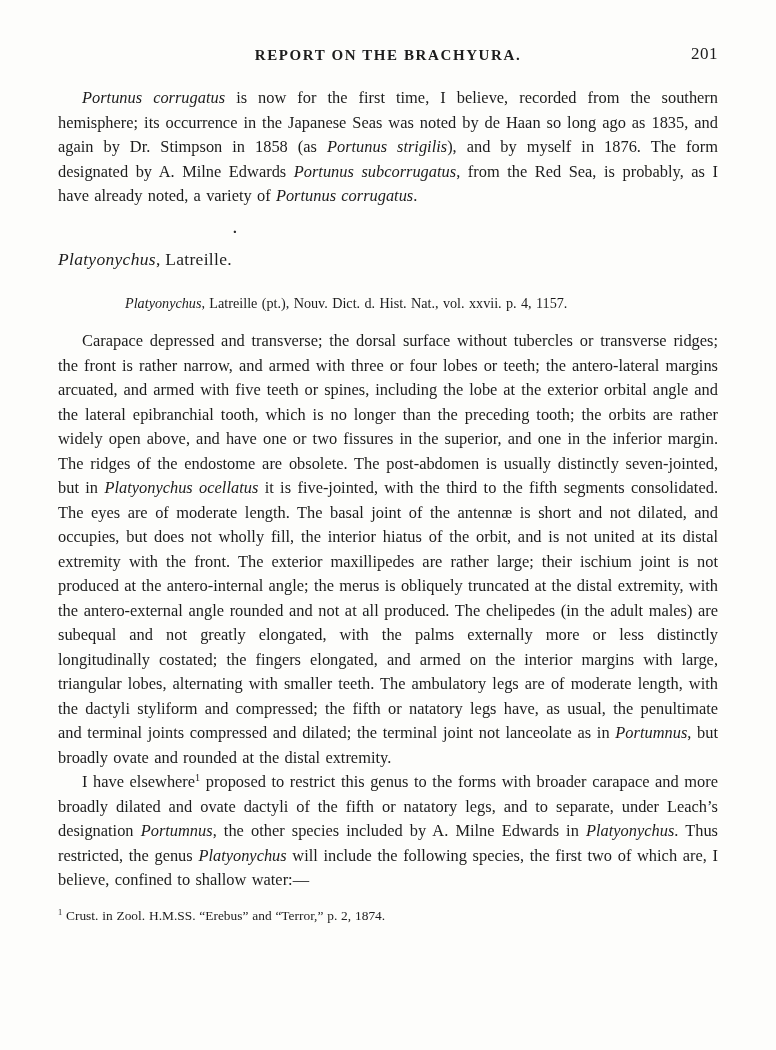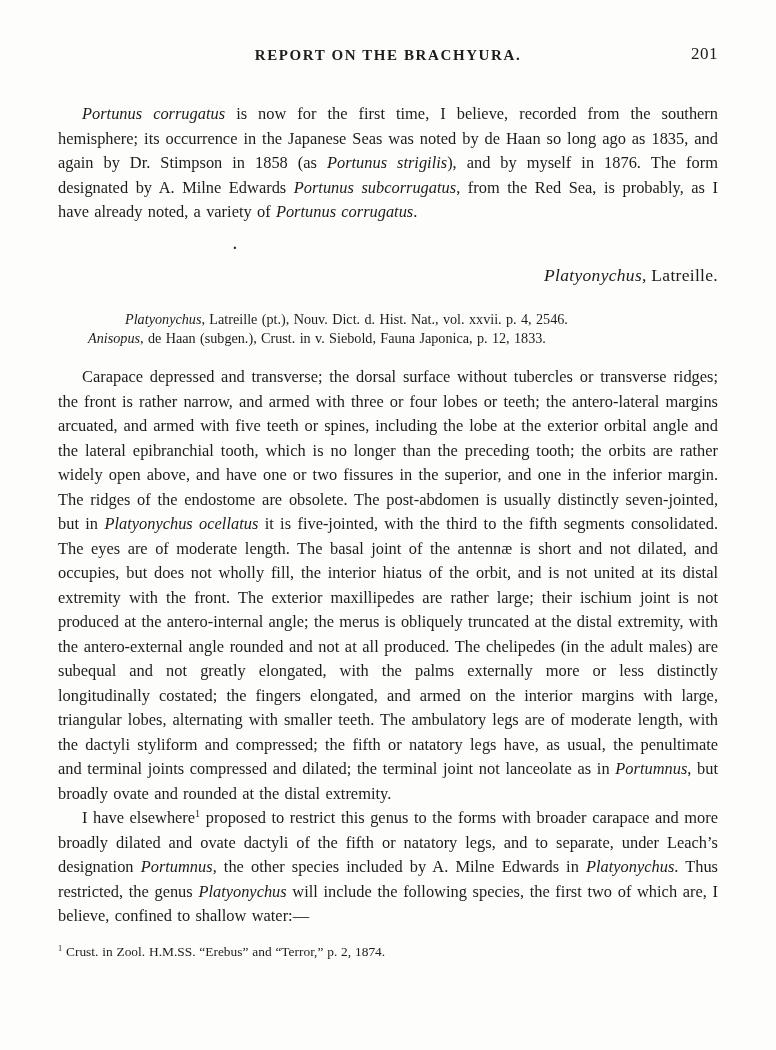--- a/index.html
+++ b/index.html
@@ -30,21 +30,21 @@
   .page-number {
     position: absolute;
     right: 0;
     top: -2px;
     font-size: 17px;
     letter-spacing: 0.5px;
     margin-left: 38px;
   }
   .content {
     position: absolute;
-    top: 102px;
+    top: 86px;
     left: 58px;
     width: 660px;
   }
   .body-par {
     font-size: 16.4px;
     line-height: 24.5px;
     text-align: justify;
     text-indent: 24px;
     word-spacing: 1.2px;
   }
@@ -54,21 +54,21 @@
     position: absolute;
     left: 175px;
     top: 134px;
     font-size: 15px;
     font-weight: bold;
     color: #2a2a2a;
   }
   .section-heading {
     font-size: 17.5px;
     font-weight: normal;
-    text-align: right;
+    text-align: left;
     margin-bottom: 24px;
     letter-spacing: 0.3px;
   }
   .synonymy {
     font-size: 14.2px;
     line-height: 19.8px;
     margin-bottom: 16px;
     word-spacing: 0.8px;
   }
   .syn-line.s1 { padding-left: 67px; }
@@ -103,22 +103,21 @@
   </div>
 
   <div class="content" style="position:absolute;">
     <p class="body-par par-first"><em>Portunus corrugatus</em><span> is now for the first time, I believe, recorded from the southern hemisphere; its occurrence in the Japanese Seas was noted by de Haan so long ago as 1835, and again by Dr. Stimpson in 1858 (as </span><em>Portunus strigilis</em><span>), and by myself in 1876. The form designated by A. Milne Edwards </span><em>Portunus subcorrugatus</em><span>, from the Red Sea, is probably, as I have already noted, a variety of </span><em>Portunus corrugatus</em><span>.</span></p>
 
     <span class="ink-dot">.</span>
 
     <h2 class="section-heading"><em>Platyonychus</em><span>, Latreille.</span></h2>
 
     <div class="synonymy">
-        <div class="syn-line s1"><em>Platyonychus</em><span>, Latreille (pt.), Nouv. Dict. d. Hist. Nat., vol. xxvii. p. 4, 2546.</span></div>
-        <div class="syn-line s4"><em>Anisopus</em><span>, de Haan (subgen.), Crust. in v. Siebold, Fauna Japonica, p. 12, 1833.</span></div>
+        <div class="syn-line s1"><em>Platyonychus</em><span>, Latreille (pt.), Nouv. Dict. d. Hist. Nat., vol. xxvii. p. 4, 1157.</span></div>
       </div>
 
     <p class="body-par"><span>Carapace depressed and transverse; the dorsal surface without tubercles or transverse ridges; the front is rather narrow, and armed with three or four lobes or teeth; the antero-lateral margins arcuated, and armed with five teeth or spines, including the lobe at the exterior orbital angle and the lateral epibranchial tooth, which is no longer than the preceding tooth; the orbits are rather widely open above, and have one or two fissures in the superior, and one in the inferior margin. The ridges of the endostome are obsolete. The post-abdomen is usually distinctly seven-jointed, but in </span><em>Platyonychus ocellatus</em><span> it is five-jointed, with the third to the fifth segments consolidated. The eyes are of moderate length. The basal joint of the antennæ is short and not dilated, and occupies, but does not wholly fill, the interior hiatus of the orbit, and is not united at its distal extremity with the front. The exterior maxillipedes are rather large; their ischium joint is not produced at the antero-internal angle; the merus is obliquely truncated at the distal extremity, with the antero-external angle rounded and not at all produced. The chelipedes (in the adult males) are subequal and not greatly elongated, with the palms externally more or less distinctly longitudinally costated; the fingers elongated, and armed on the interior margins with large, triangular lobes, alternating with smaller teeth. The ambulatory legs are of moderate length, with the dactyli styliform and compressed; the fifth or natatory legs have, as usual, the penultimate and terminal joints compressed and dilated; the terminal joint not lanceolate as in </span><em>Portumnus</em><span>, but broadly ovate and rounded at the distal extremity.</span></p>
 
     <p class="body-par"><span>I have elsewhere</span><sup>1</sup><span> proposed to restrict this genus to the forms with broader carapace and more broadly dilated and ovate dactyli of the fifth or natatory legs, and to separate, under Leach’s designation </span><em>Portumnus</em><span>, the other species included by A. Milne Edwards in </span><em>Platyonychus</em><span>. Thus restricted, the genus </span><em>Platyonychus</em><span> will include the following species, the first two of which are, I believe, confined to shallow water:—</span></p>
 
     <div class="footnote"><sup>1</sup><span> Crust. in Zool. H.M.SS. “Erebus” and “Terror,” p. 2, 1874.</span></div>
   </div>
 
 </div>

